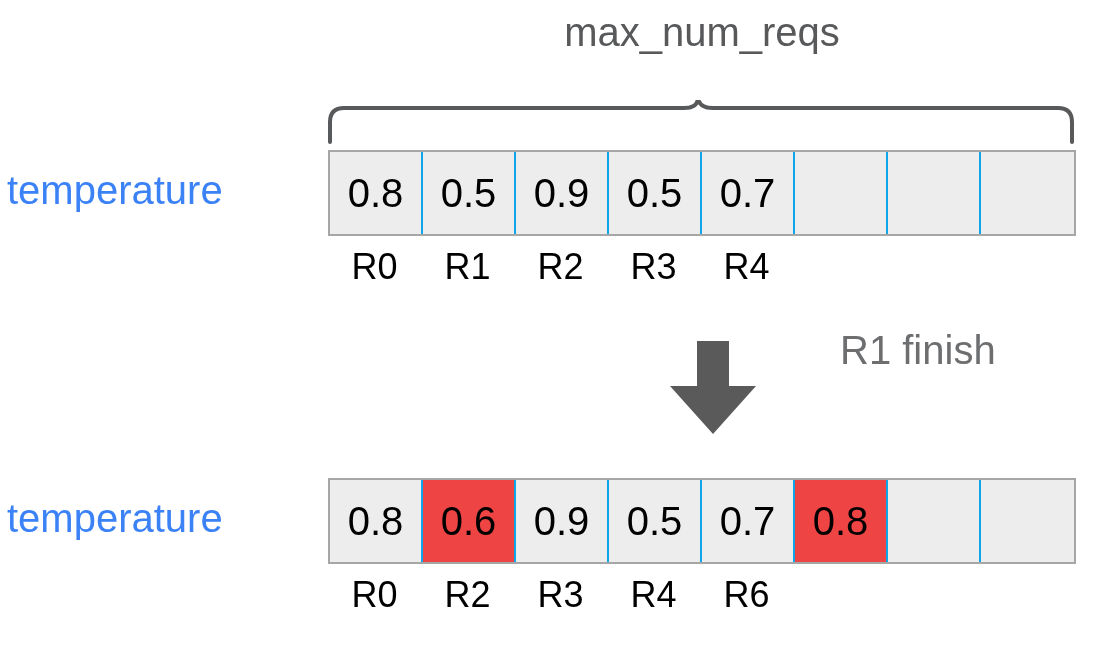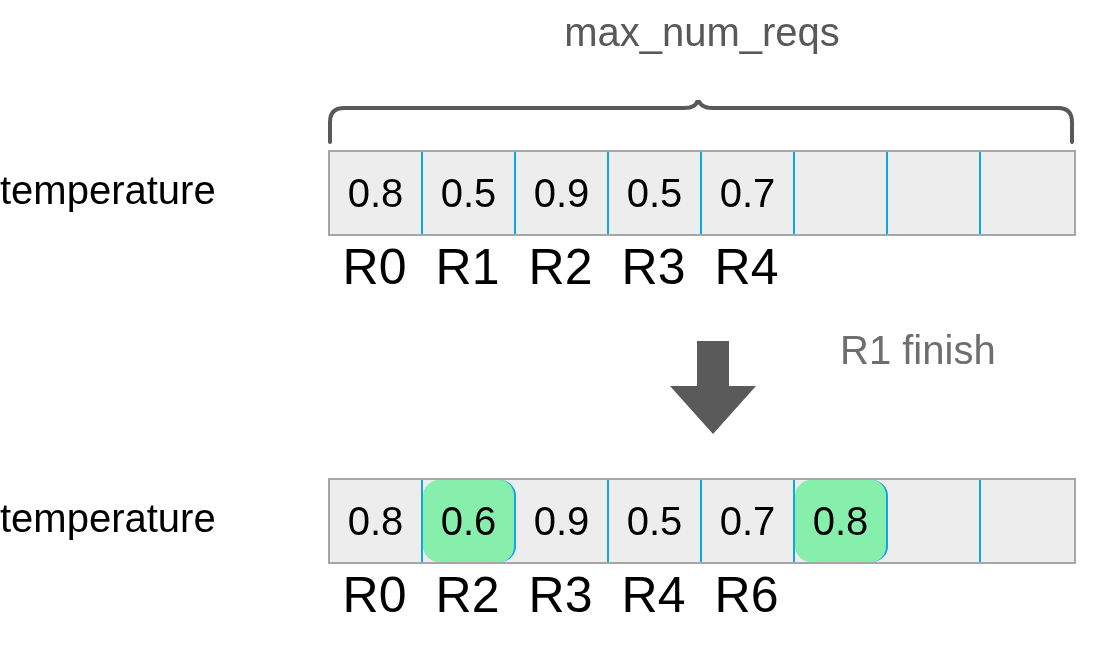--- a/index.html
+++ b/index.html
@@ -42,26 +42,26 @@
   .row-block {
     position: absolute;
     left: 0;
     width: 1110px;
   }
   #row-top    { top: 150px; }
   #row-bottom { top: 478px; }
 
   .row-label {
     position: absolute;
-    left: 0;
+    left: 7px;
     top: 18px;
     width: 300px;
     text-align: left;
     font-size: 40px;
-    color: #000000;
+    color: #3b82f6;
     white-space: nowrap;
   }
 
   .grid {
     position: absolute;
     left: 328px;
     top: 0;
     height: 86px;
     display: flex;
     border: 2px solid #a6a6a6;
@@ -73,33 +73,33 @@
     box-sizing: border-box;
     border-right: 2px solid #0ea5e9;
     display: flex;
     align-items: center;
     justify-content: center;
     font-size: 40px;
     color: #000000;
     background: #ededed;
   }
   .cell:last-child { border-right: none; }
-  .cell.hot { background: #86efac; border-radius: 16px; }
+  .cell.hot { background: #ef4444; }
 
   .tick-row {
     position: absolute;
     left: 328px;
     top: 92px;
     height: 50px;
     display: flex;
   }
   .tick {
     width: 93px;
     text-align: center;
-    font-size: 50px;
+    font-size: 36px;
     color: #000000;
     line-height: 50px;
   }
   .tick.blank { color: transparent; }
 
   
   #arrow {
     position: absolute;
     left: 668px;
     top: 341px;

